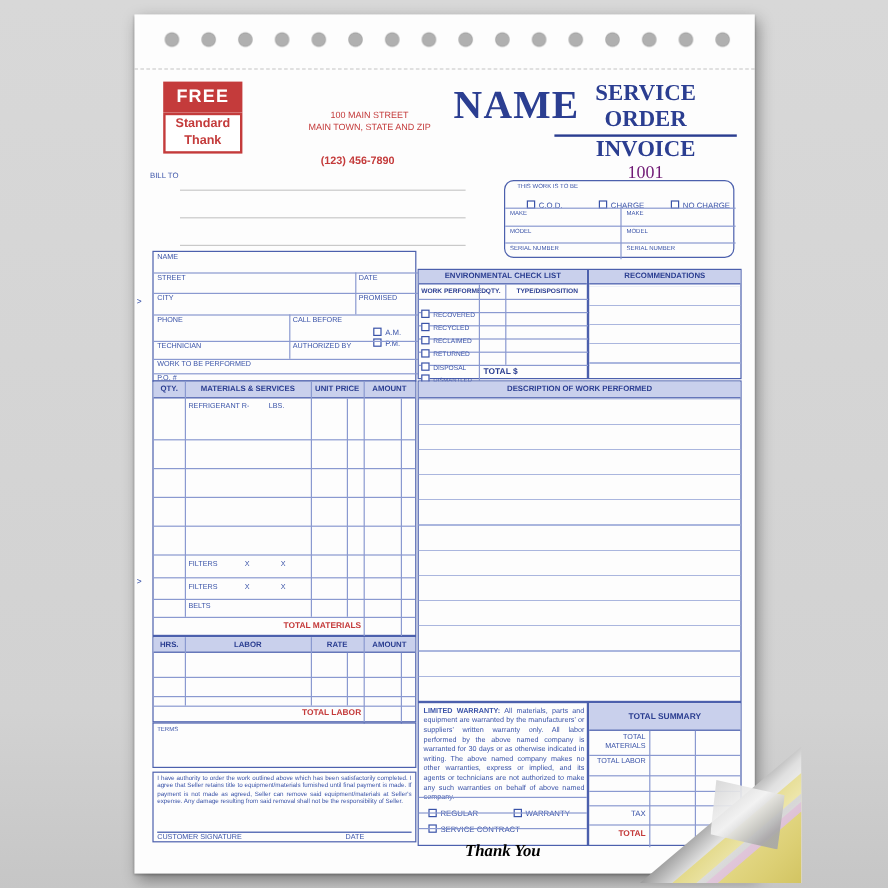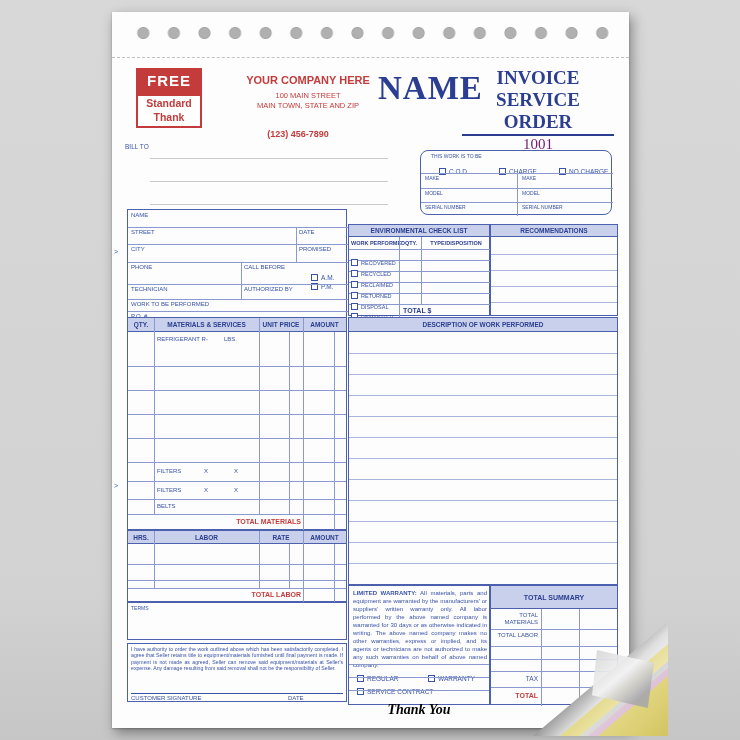--- a/index.html
+++ b/index.html
@@ -32,29 +32,28 @@
     <div class="abs" style="left:8px;top:8px;width:501px;height:26px;background-image:radial-gradient(circle,#b0b0b0 0 5px,#a2a2a2 5.5px,transparent 6.5px);background-size:30.6px 26px;background-repeat:repeat-x;background-position:8px 50%;"></div>
     <div class="abs" style="left:0;top:45px;width:517px;height:0;border-top:1px dashed #c3c3c3;"></div>
 
     <div class="abs" style="left:24px;top:56px;width:66px;height:26px;background:#c43b3b;color:#fff;font-weight:bold;font-size:15px;text-align:center;line-height:26px;letter-spacing:1px;">
       <span>FREE</span>
     </div>
     <div class="abs" style="left:24px;top:82px;width:66px;height:34px;border:2px solid #c43b3b;color:#c43b3b;font-weight:bold;font-size:10.5px;text-align:center;line-height:14px;background:#fff;">
       <div>Standard</div>
       <div>Thank</div>
     </div>
-    <div class="abs red" style="left:96px;top:62px;width:200px;text-align:center;font-weight:bold;font-size:11px;">YOUR COMPANY HERE</div>
     <div class="abs red" style="left:96px;top:79px;width:200px;text-align:center;font-size:7.5px;">100 MAIN STREET</div>
     <div class="abs red" style="left:96px;top:89px;width:200px;text-align:center;font-size:7.5px;">MAIN TOWN, STATE AND ZIP</div>
     <div class="abs red" style="left:86px;top:117px;width:200px;text-align:center;font-weight:bold;font-size:9px;">(123) 456-7890</div>
 
     <div class="abs dkblue serif" style="left:266px;top:58px;width:90px;font-weight:bold;font-size:33px;letter-spacing:1px;">NAME</div>
     <div class="abs" style="left:350px;top:55px;width:152px;text-align:center;">
+      <div class="dkblue serif" style="font-weight:bold;font-size:19px;border-bottom:2px solid #2b3e91;padding-bottom:1px;">SERVICE ORDER</div>
       <div class="dkblue serif" style="font-weight:bold;font-size:19px;">INVOICE</div>
-      <div class="dkblue serif" style="font-weight:bold;font-size:19px;border-bottom:2px solid #2b3e91;padding-bottom:1px;">SERVICE ORDER</div>
       <div class="serif" style="font-size:15px;color:#701a75;">1001</div>
     </div>
 
     <div class="abs lbl" style="left:13px;top:131px;font-size:6.5px;">BILL TO</div>
     <div class="abs" style="left:38px;top:146px;width:238px;height:0;border-top:1px solid #c9c9c9;"></div>
     <div class="abs" style="left:38px;top:169px;width:238px;height:0;border-top:1px solid #c9c9c9;"></div>
     <div class="abs" style="left:38px;top:192px;width:238px;height:0;border-top:1px solid #c9c9c9;"></div>
 
     <div class="abs" style="left:308px;top:138px;width:192px;height:65px;border:1.5px solid #4c60ad;border-radius:8px;">
       <div class="abs tiny" style="left:10px;top:2px;">THIS WORK IS TO BE</div>

